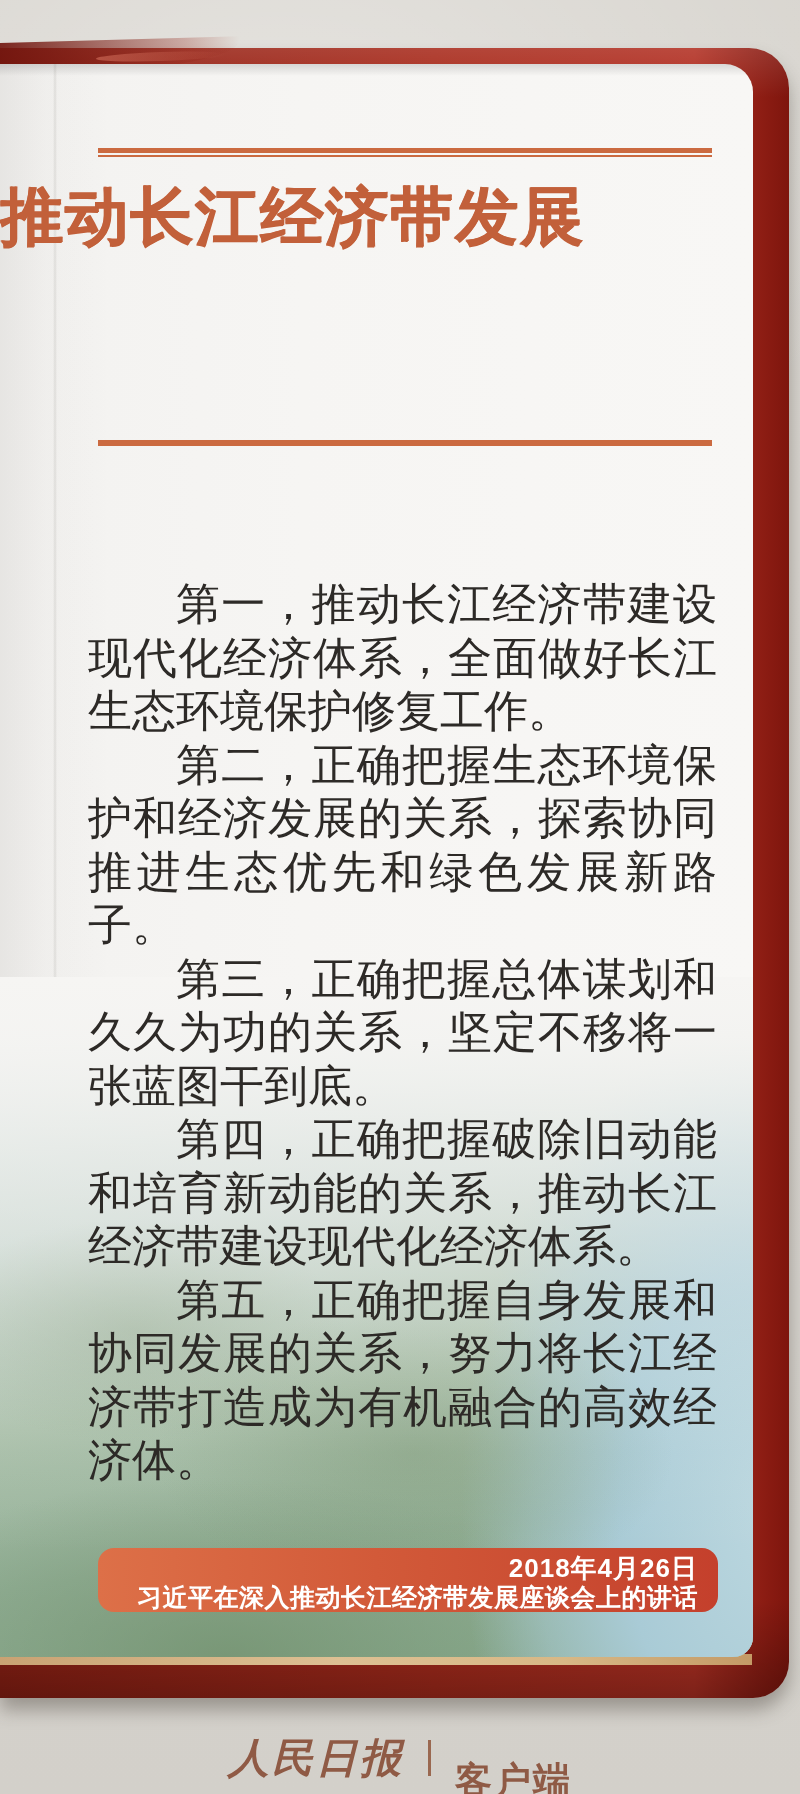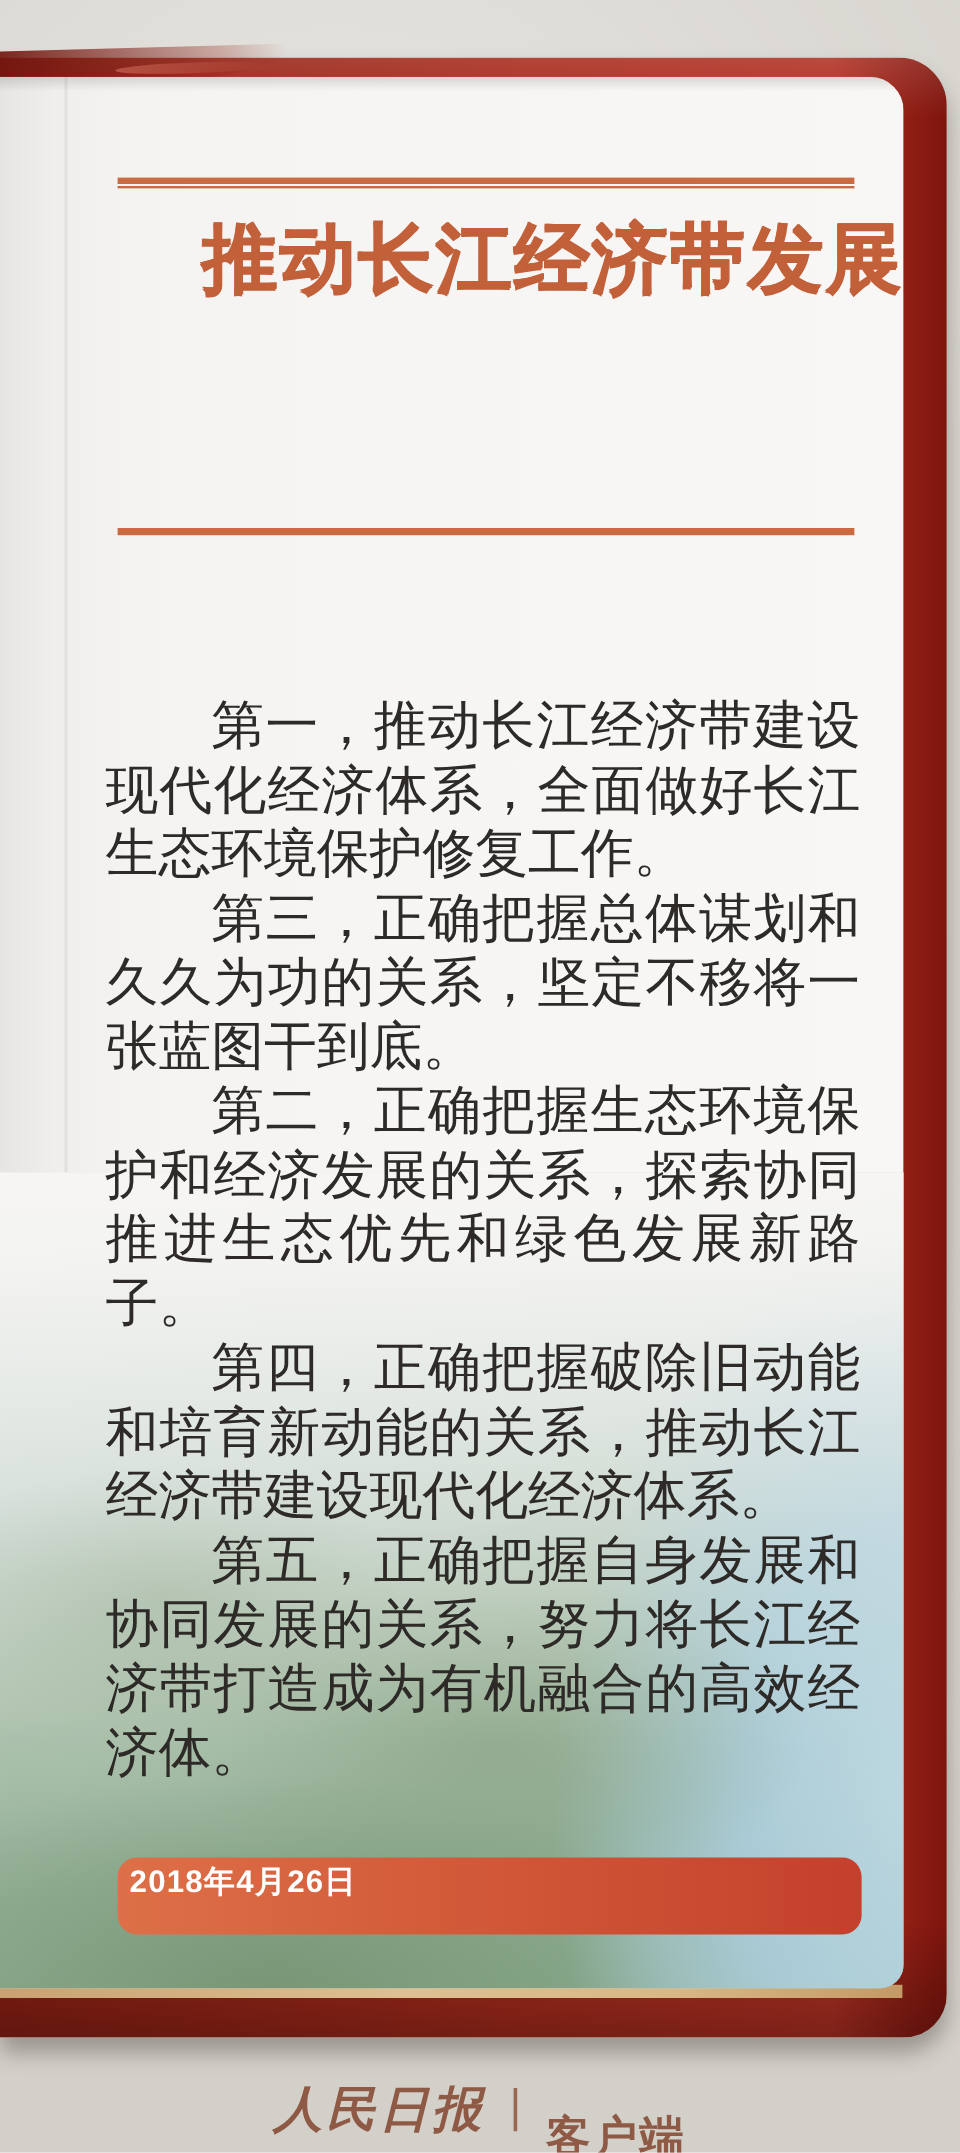--- a/index.html
+++ b/index.html
@@ -86,29 +86,28 @@
     position: absolute;
     left: 98px; top: 84px;
     width: 614px; height: 9px;
     background: linear-gradient(180deg, #cb6a40 0, #cb6a40 5px, rgba(0,0,0,0) 5px, rgba(0,0,0,0) 7px, #cb6a40 7px, #cb6a40 9px);
     z-index: 2;
   }
   .poster-title {
     position: absolute;
     left: 0; top: 106px;
     width: 100%;
-    text-align: right;
+    text-align: left;
     font-size: 63px;
     line-height: 92px;
     font-weight: 900;
     letter-spacing: 2px;
     color: #c2603a;
     z-index: 2;
     text-shadow: 1px 0 0 #c2603a, 0 1px 0 #c2603a;
-    padding-left: 24px;
   }
   .rule-bottom {
     position: absolute;
     left: 98px; top: 376px;
     width: 614px; height: 6px;
     background: #cb6a40;
     z-index: 2;
   }
 
   
@@ -128,21 +127,21 @@
 
   
   .source-banner {
     position: absolute;
     left: 98px; top: 1484px;
     width: 620px; height: 64px;
     z-index: 3;
     border-radius: 16px;
     background: linear-gradient(90deg, #dd7048 0%, #d25a39 45%, #c4402c 100%);
     color: #ffffff;
-    text-align: left;
+    text-align: right;
     padding: 7px 20px 0 10px;
   }
   .banner-date {
     font-size: 26px;
     line-height: 27px;
     font-weight: bold;
     letter-spacing: 1px;
   }
   .banner-source {
     font-size: 25px;
@@ -201,28 +200,29 @@
     <div class="rule-top"></div>
 
     <div class="poster-title">
       <div>推动长江经济带发展</div>
     </div>
 
     <div class="rule-bottom"></div>
 
     <div class="speech-body">
       <p>第一，推动长江经济带建设现代化经济体系，全面做好长江生态环境保护修复工作。</p>
+      <p>第二，正确把握生态环境保护和经济发展的关系，探索协同推进生态优先和绿色发展新路子。</p>
       <p>第三，正确把握总体谋划和久久为功的关系，坚定不移将一张蓝图干到底。</p>
-      <p>第二，正确把握生态环境保护和经济发展的关系，探索协同推进生态优先和绿色发展新路子。</p>
       <p>第四，正确把握破除旧动能和培育新动能的关系，推动长江经济带建设现代化经济体系。</p>
       <p>第五，正确把握自身发展和协同发展的关系，努力将长江经济带打造成为有机融合的高效经济体。</p>
     </div>
 
     <div class="source-banner">
       <div class="banner-date">2018年4月26日</div>
+      <div class="banner-source">习近平在深入推动长江经济带发展座谈会上的讲话</div>
     </div>
 
   </div>
 
   <div class="footer-brand">
     <span class="brand-script">人民日报</span>
     <span class="brand-divider"></span>
     <span class="brand-client">客户端</span>
   </div>
 

